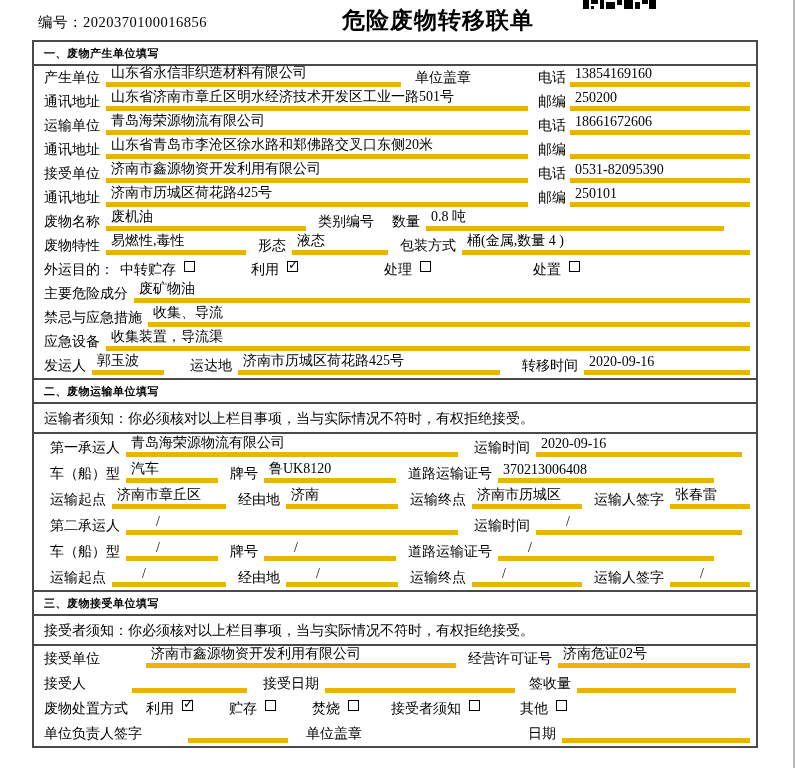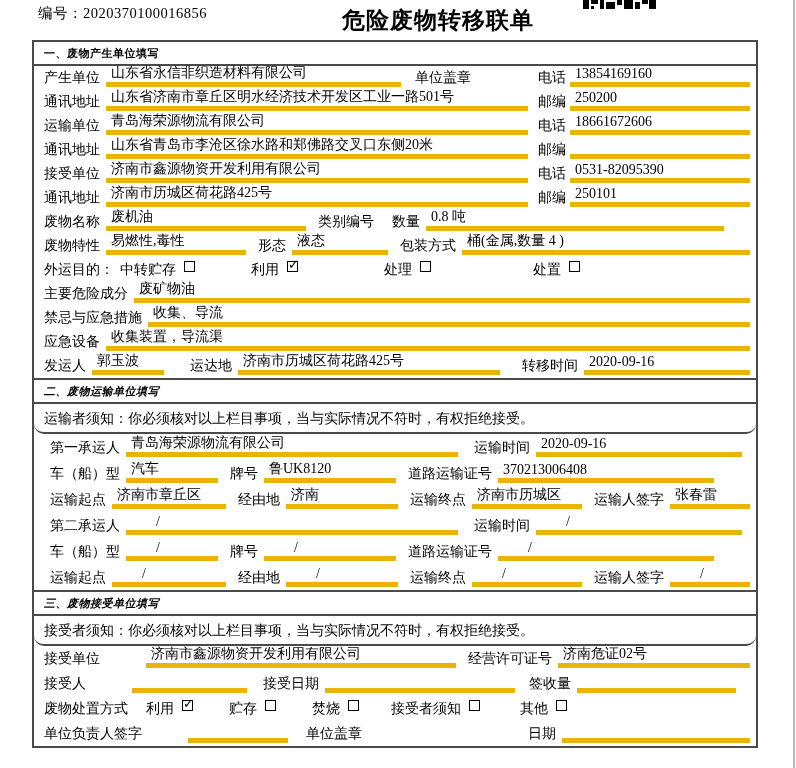--- a/index.html
+++ b/index.html
@@ -5,30 +5,30 @@
   * { box-sizing: border-box; margin: 0; padding: 0; }
   html,body { width: 796px; height: 768px; background: #fff; overflow: hidden; }
   body {
     position: relative;
     font-family: "Liberation Serif", "DejaVu Serif", serif;
     font-size: 14px; color: #000;
   }
   .right-edge { position: absolute; right: 1px; top: 0; width: 2px; height: 768px; background: #b9b9b9; }
 
   .doc-header { position: relative; height: 40px; }
-  .serial { position: absolute; left: 38px; top: 4px; font-size: 14.5px; letter-spacing: .5px; }
+  .serial { position: absolute; left: 38px; top: 13px; font-size: 14.5px; letter-spacing: .5px; }
   .title { position: absolute; left: 0; right: 0; top: 5px; text-align: center;
            transform: translateX(40px); font-size: 23px; font-weight: 900; letter-spacing: 1px; }
   .qr { position: absolute; left: 583px; top: 0; }
 
   .form-table { margin-left: 32px; width: 726px; border: 2px solid #4a4a4a; background: #fff; }
   .sec-header { font-size: 11px; font-weight: bold; padding: 4px 8px 3px 10px;
                 border-bottom: 2px solid #4a4a4a; letter-spacing: .5px; }
-  .sec-header.bt { border-top: 2px solid #4a4a4a; font-style: italic; }
-  .notice { padding: 6px 8px 4px 10px; border-bottom: 2px solid #4a4a4a; border-radius: 10px; }
+  .sec-header.bt { border-top: 2px solid #4a4a4a; }
+  .notice { padding: 6px 8px 4px 10px; border-bottom: 2px solid #4a4a4a; }
 
   .row { display: flex; align-items: flex-end; padding: 0 6px 3px 6px; }
   .sec1 .row { height: 24px; }
   .sec2 .row { height: 26px; padding-left: 12px; }
   .sec3 .row { height: 25px; }
   .lbl { white-space: nowrap; margin: 0 6px 0 4px; }
   .val { border-bottom: 5px solid #eab308; white-space: nowrap; overflow: hidden;
          padding: 0 5px; min-height: 19px; }
   .grow { flex: 1 1 auto; }
   .rgroup { margin-left: auto; width: 212px; display: flex; align-items: flex-end; }

